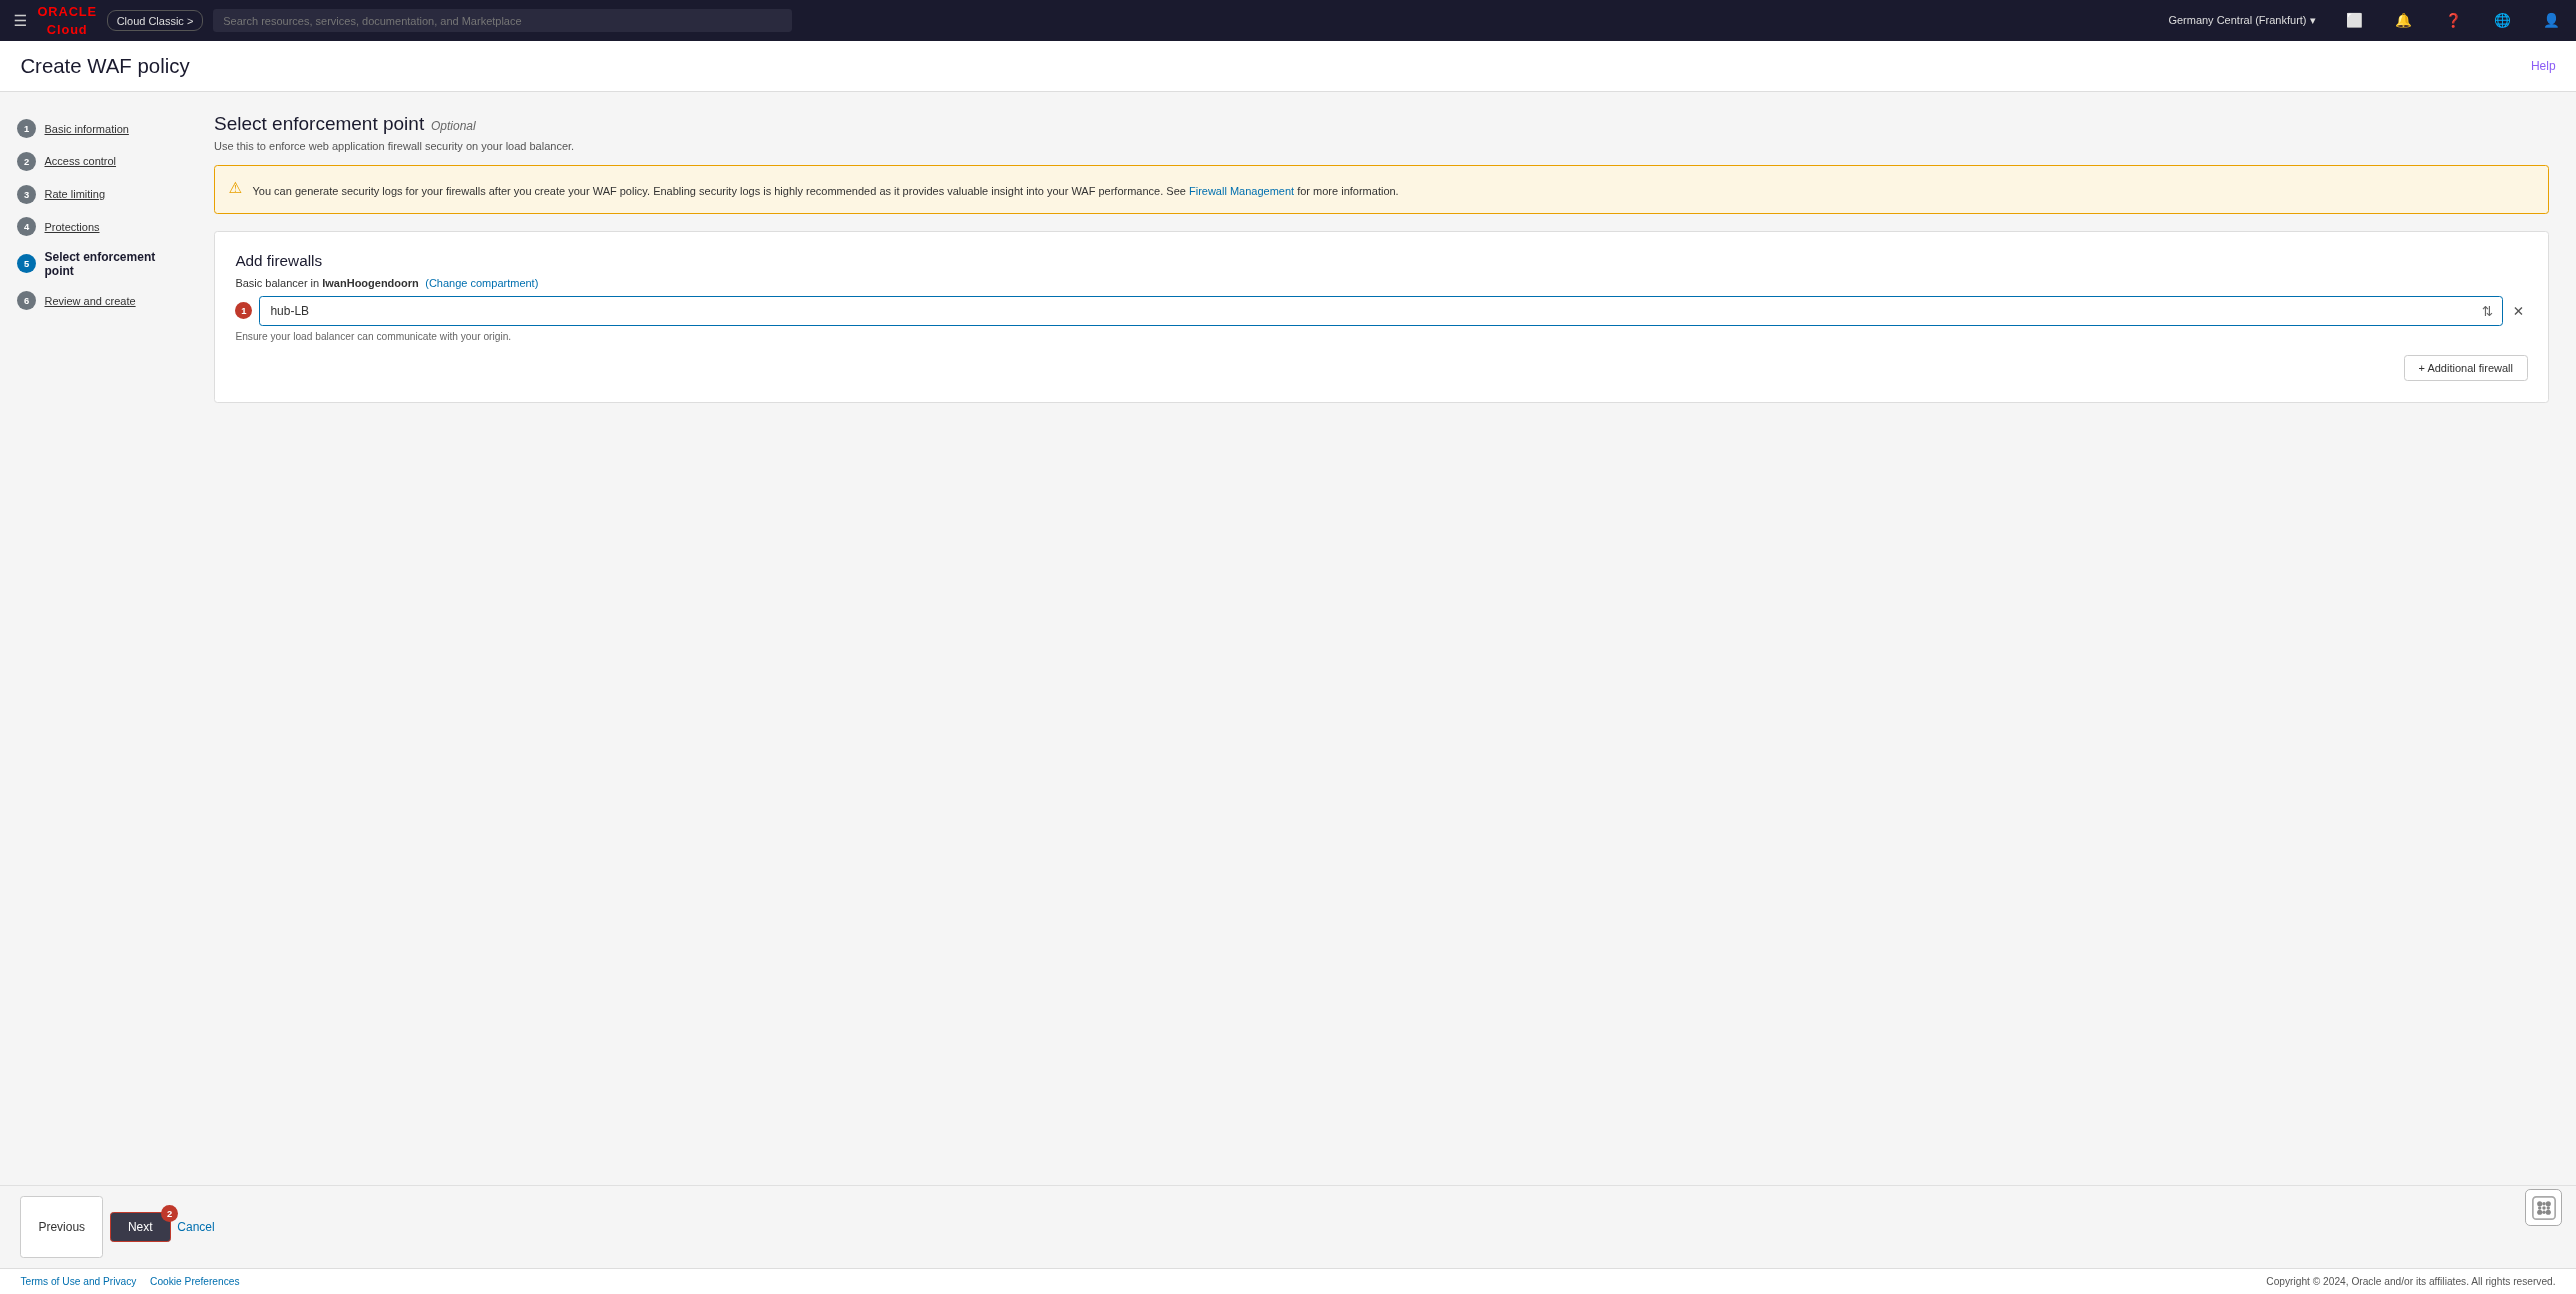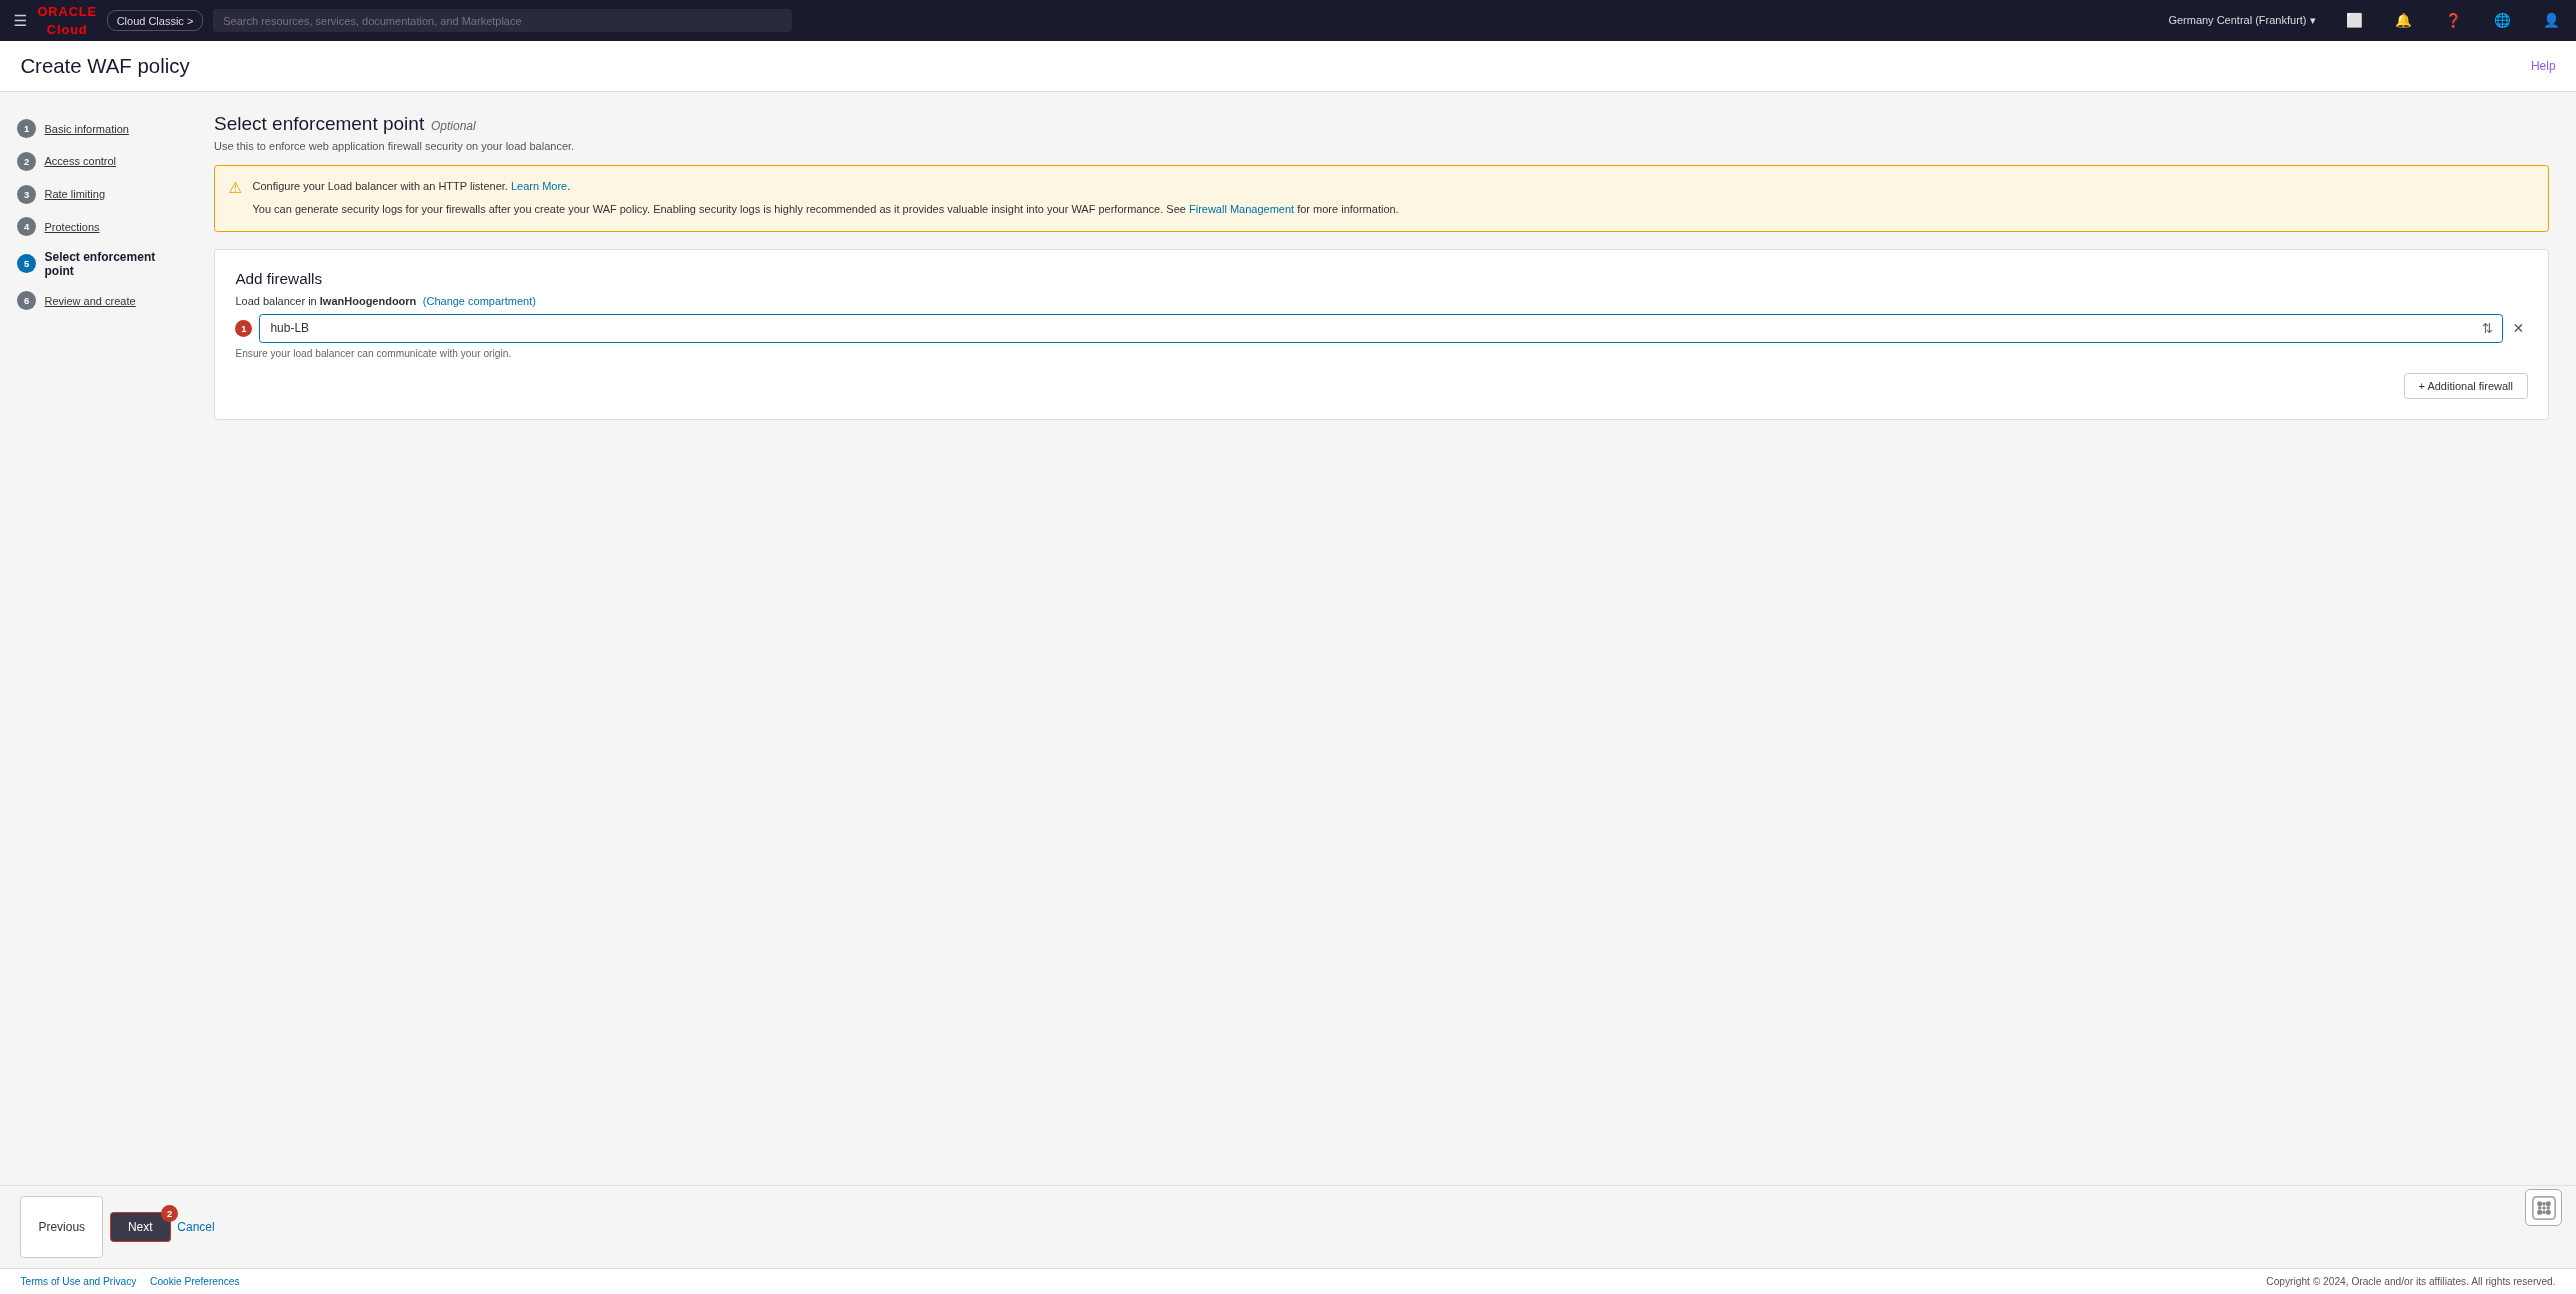--- a/index.html
+++ b/index.html
@@ -371,37 +371,33 @@
 
     <div class="section-title">
       <span>Select enforcement point</span>
       <span class="optional-label">Optional</span>
     </div>
     <p class="section-desc">Use this to enforce web application firewall security on your load balancer.</p>
 
     <div class="warning-box">
       <div class="warning-icon">⚠</div>
       <div class="warning-content">
-        <div>
-          <span>Configure your Load balancer with an HTTP listener.</span>
-          <a href="#">Learn More</a>.
-        </div>
         <div style="margin-top:5.1px;">
           <span>You can generate security logs for your firewalls after you create your WAF policy. Enabling security logs is highly recommended as it provides valuable insight into your WAF performance. See</span>
           <a href="#">Firewall Management</a>
           <span>for more information.</span>
         </div>
       </div>
     </div>
 
     <div class="card">
       <div class="card-title">Add firewalls</div>
 
       <div class="field-label">
-        <span>Load balancer in</span>
+        <span>Basic balancer in</span>
         <strong>IwanHoogendoorn</strong>
         <a class="change-link" href="#">(Change compartment)</a>
       </div>
 
       <div class="select-row">
         <div class="badge-1">1</div>
         <div class="select-wrapper">
           <select class="select-control">
             <option value="hub-LB">hub-LB</option>
             <option>Option B</option>

